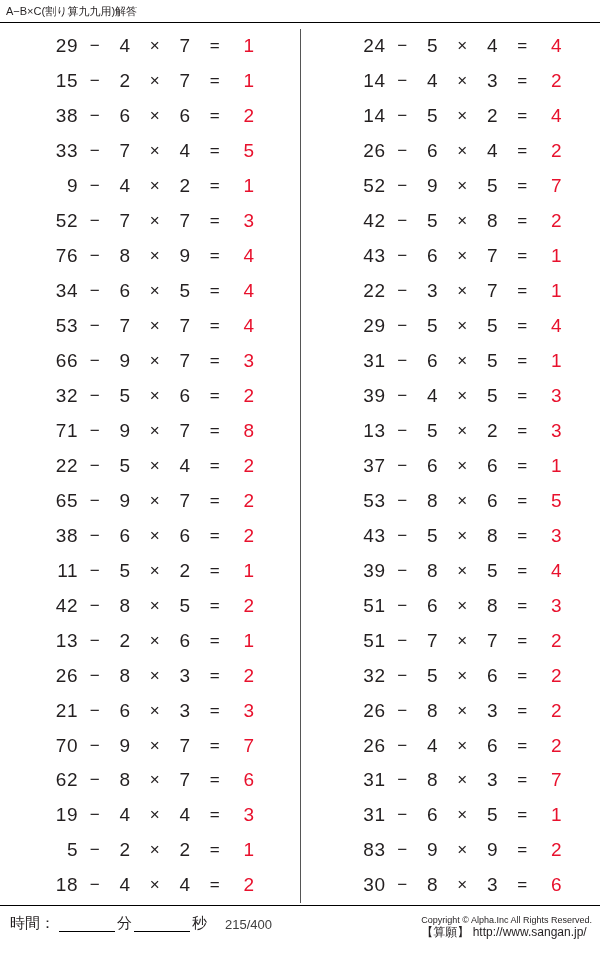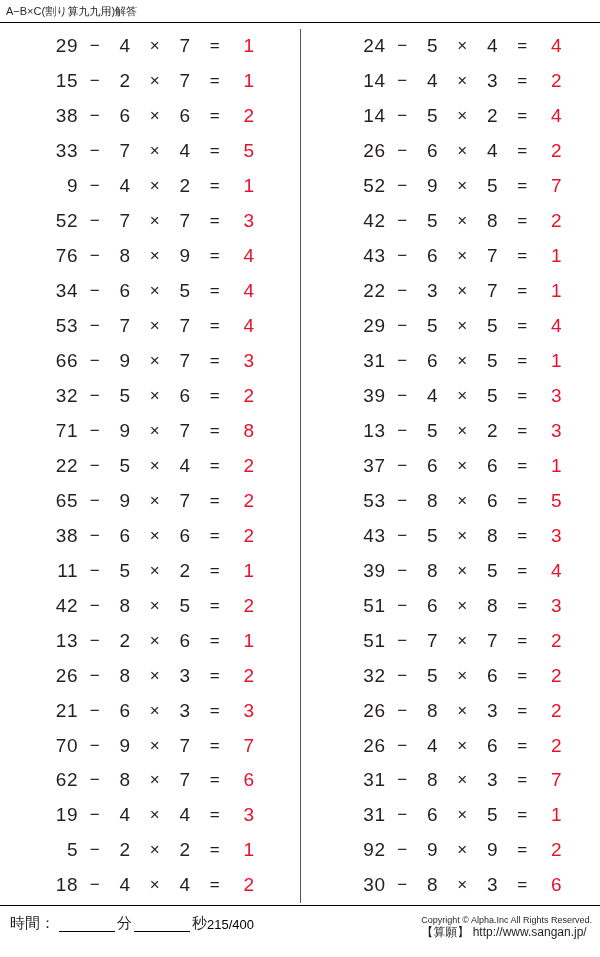--- a/index.html
+++ b/index.html
@@ -128,22 +128,23 @@
     width: 56px;
     border-bottom: 1px solid #000;
     height: 17px;
     margin: 0 2px;
   }
   .unit {
     font-size: 15px;
   }
   .page-num {
     font-size: 13px;
+    margin-left: 18px;
     padding-top: 3px;
-    color: #000000;
+    color: #404040;
   }
   .credit {
     margin-left: auto;
     text-align: left;
     font-size: 9px;
     line-height: 12px;
     color: #231f20;
   }
   .credit .line2 {
     font-size: 12px;
@@ -590,21 +591,21 @@
         <div class="row">
           <span class="cell num">31</span>
           <span class="cell op">−</span>
           <span class="cell num2">6</span>
           <span class="cell op">×</span>
           <span class="cell num3">5</span>
           <span class="cell eq">=</span>
           <span class="cell ans">1</span>
         </div>
         <div class="row">
-          <span class="cell num">92</span>
+          <span class="cell num">83</span>
           <span class="cell op">−</span>
           <span class="cell num2">9</span>
           <span class="cell op">×</span>
           <span class="cell num3">9</span>
           <span class="cell eq">=</span>
           <span class="cell ans">2</span>
         </div>
         <div class="row">
           <span class="cell num">30</span>
           <span class="cell op">−</span>

